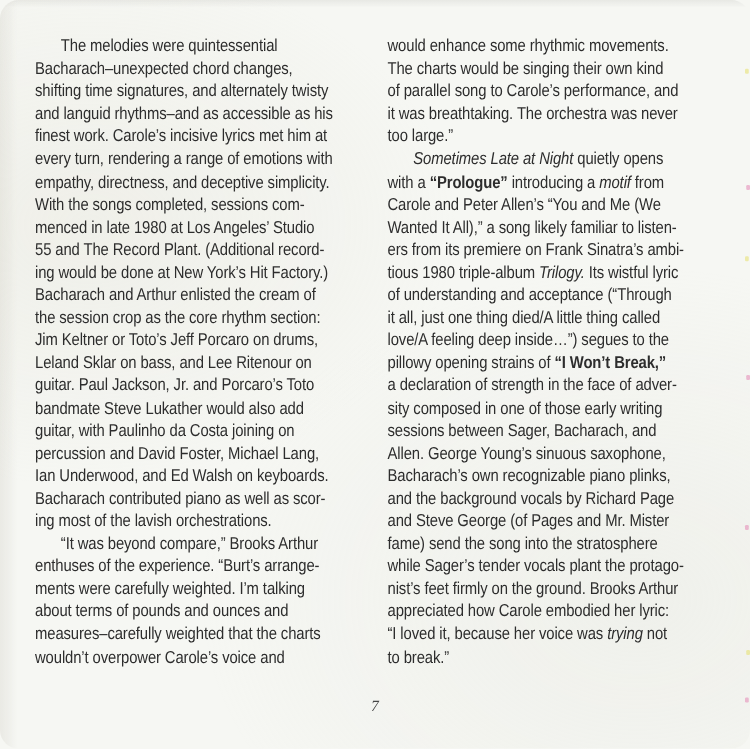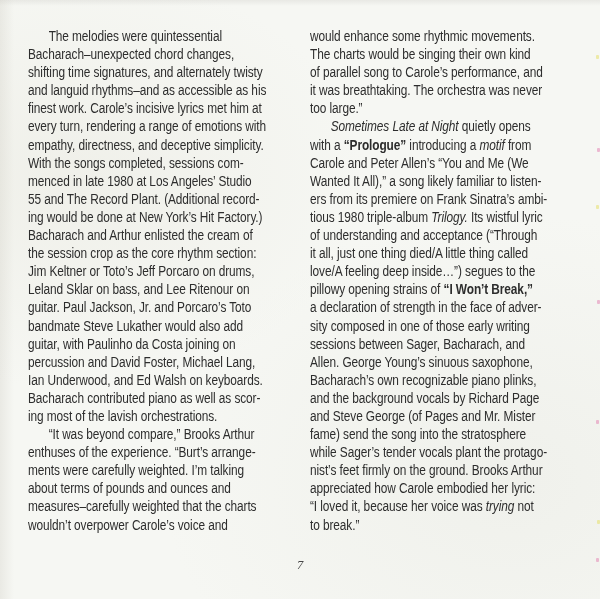--- a/index.html
+++ b/index.html
@@ -16,20 +16,21 @@
   }
   
   .page {
     position: absolute;
     inset: 0;
     background:
       radial-gradient(ellipse 420px 300px at 12% 30%, rgba(220,218,205,0.25), rgba(0,0,0,0) 70%),
       radial-gradient(ellipse 500px 380px at 85% 80%, rgba(225,226,218,0.30), rgba(0,0,0,0) 70%),
       linear-gradient(to right, rgba(210,208,200,0.35) 0px, rgba(0,0,0,0) 14px),
       linear-gradient(to bottom, rgba(200,200,195,0.30) 0px, rgba(0,0,0,0) 6px);
+    border-radius: 15px;
   }
   .column {
     position: absolute;
     top: 28px;
     width: 320px;
     transform: scaleX(0.86);
     transform-origin: left top;
     color: var(--ink, #2d2d2d);
     font-size: 13.8px;
     letter-spacing: -0.1px;

